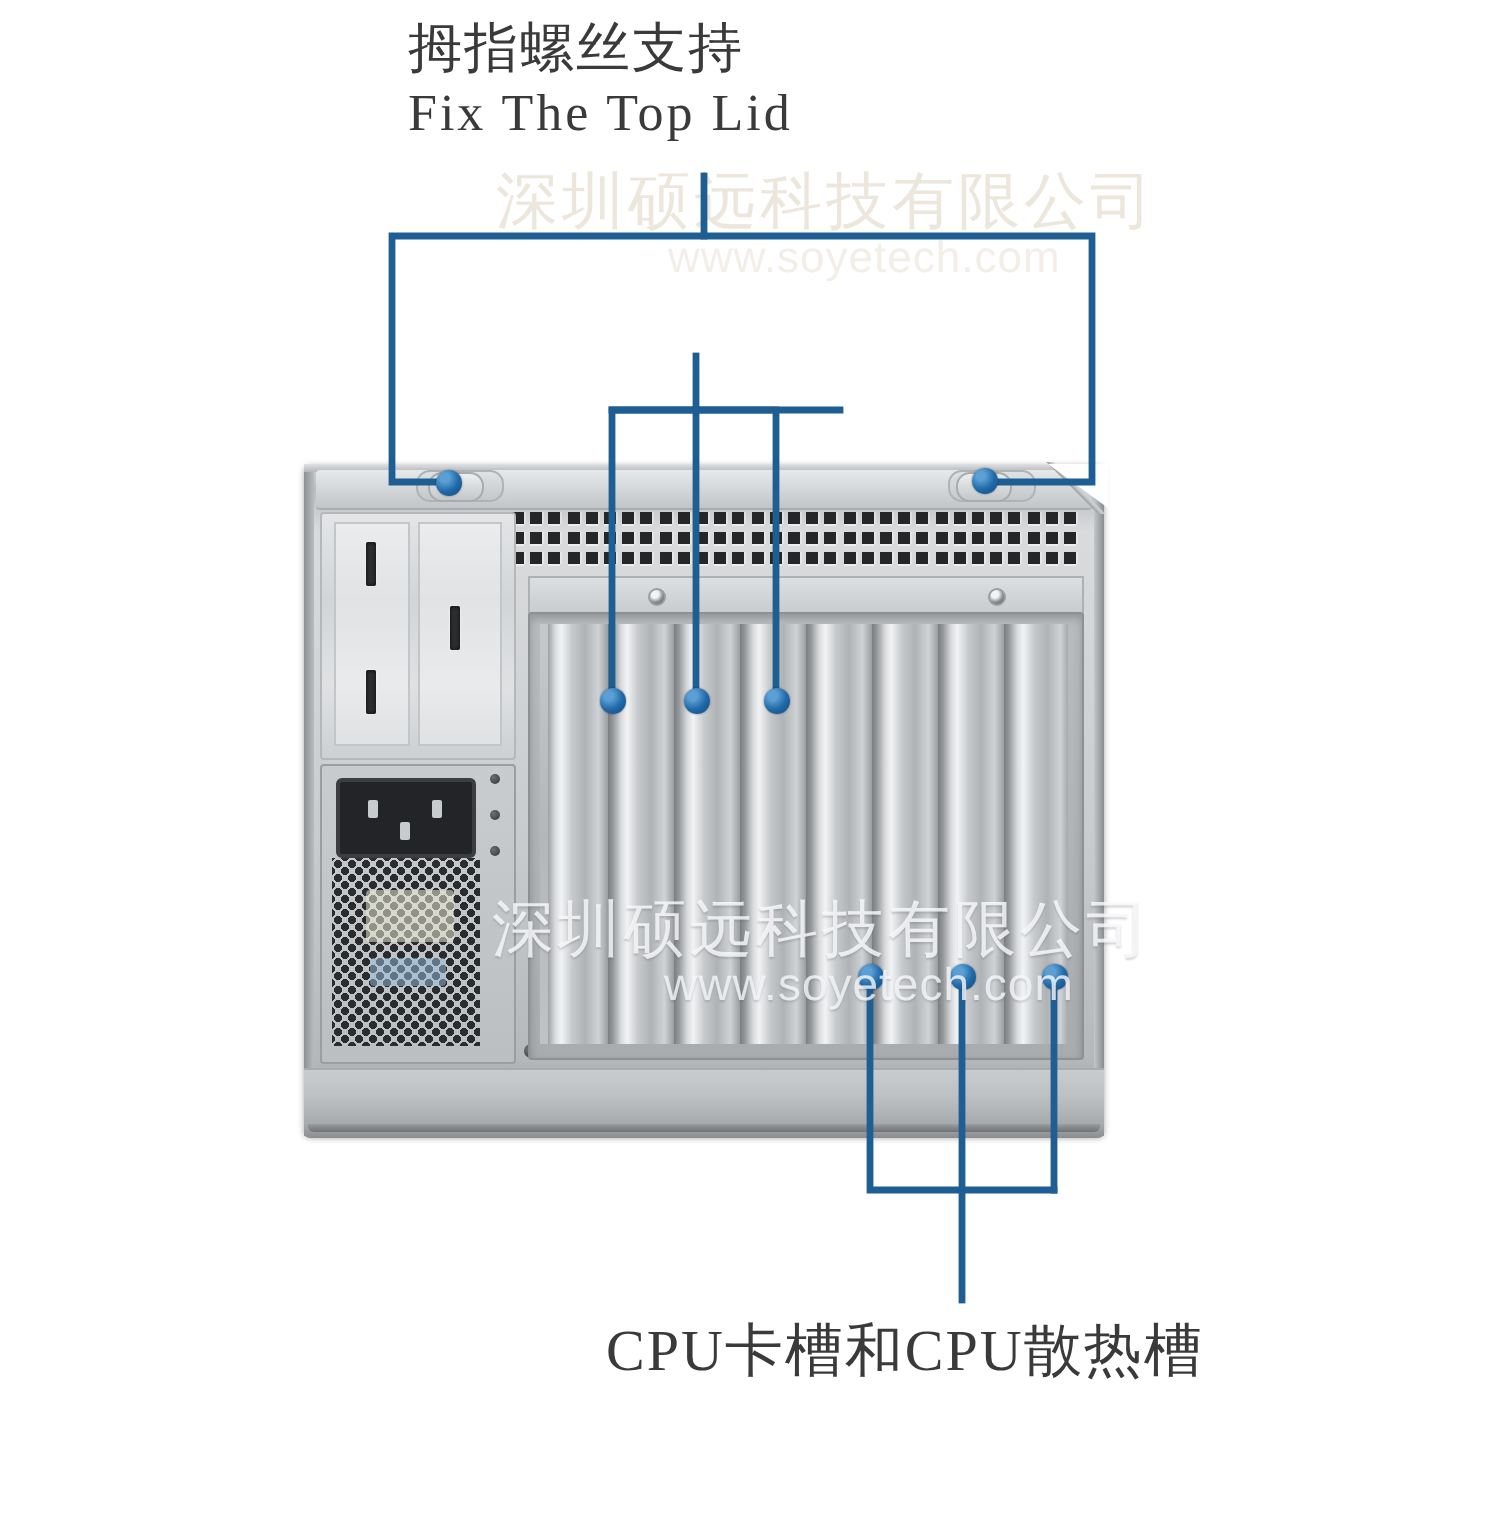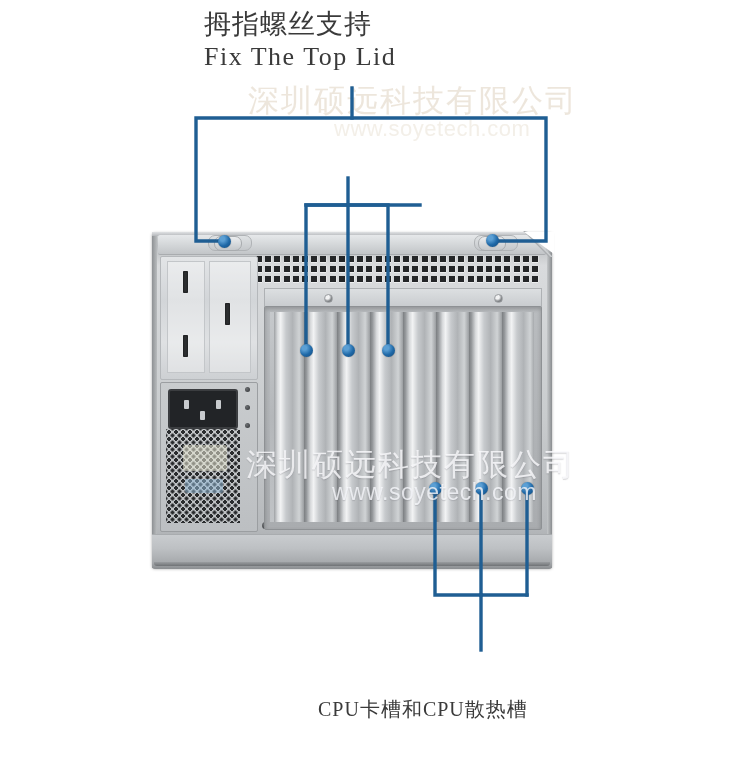--- a/index.html
+++ b/index.html
@@ -6,21 +6,21 @@
   body{width:750px;height:766px;position:relative;overflow:hidden;
        font-family:"Liberation Serif","DejaVu Serif",serif;}
 
   .stage{position:absolute;left:0;top:0;width:750px;height:766px;}
 
   
   .anno{position:absolute;color:#3a3a3a;white-space:nowrap;}
   #anno-top-cn{left:204px;top:6px;font-size:27px;letter-spacing:1px;}
   #anno-top-en{left:204px;top:42px;font-size:26px;letter-spacing:1.5px;}
   #anno-slots{left:201px;top:134px;font-size:25px;letter-spacing:1.2px;}
-  #anno-cpu{left:318px;top:656px;font-size:20px;letter-spacing:1px;margin-top:40px;}
+  #anno-cpu{left:303px;top:656px;font-size:29px;letter-spacing:1px;}
 
   
   .wm{position:absolute;white-space:nowrap;
       font-family:"Liberation Sans","DejaVu Sans",sans-serif;}
   #wm-main-cn{left:246px;top:444px;font-size:31px;color:rgba(250,250,252,.82);
       letter-spacing:2px;text-shadow:0 1px 1px rgba(90,90,100,.25);}
   #wm-main-url{left:332px;top:479px;font-size:23px;color:rgba(248,249,252,.80);
       letter-spacing:.5px;text-shadow:0 1px 1px rgba(90,90,100,.22);}
   #wm-top-cn{left:248px;top:80px;font-size:31px;color:rgba(236,229,218,.95);
       letter-spacing:2px;}

